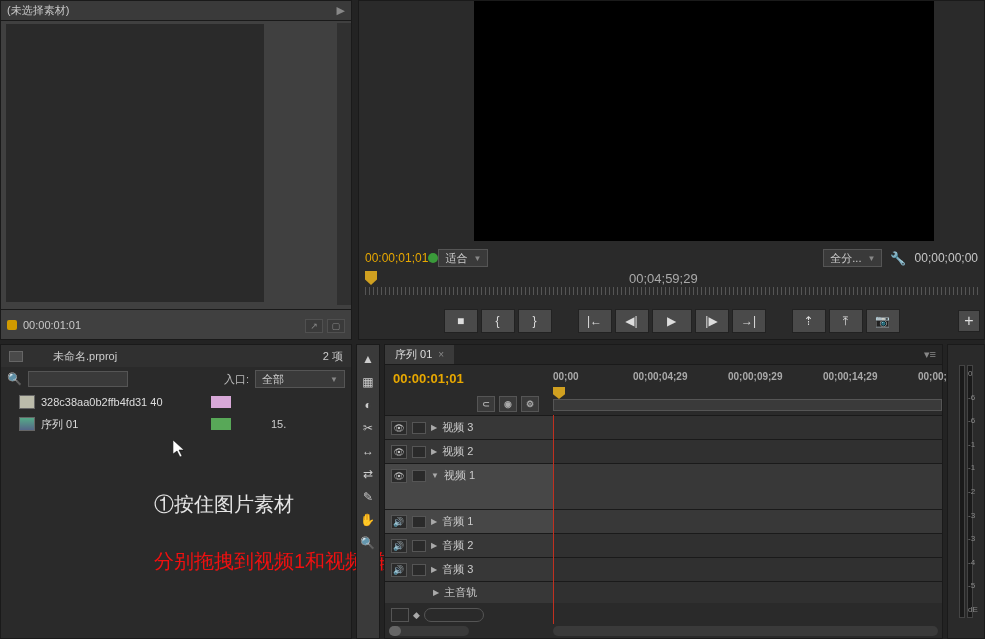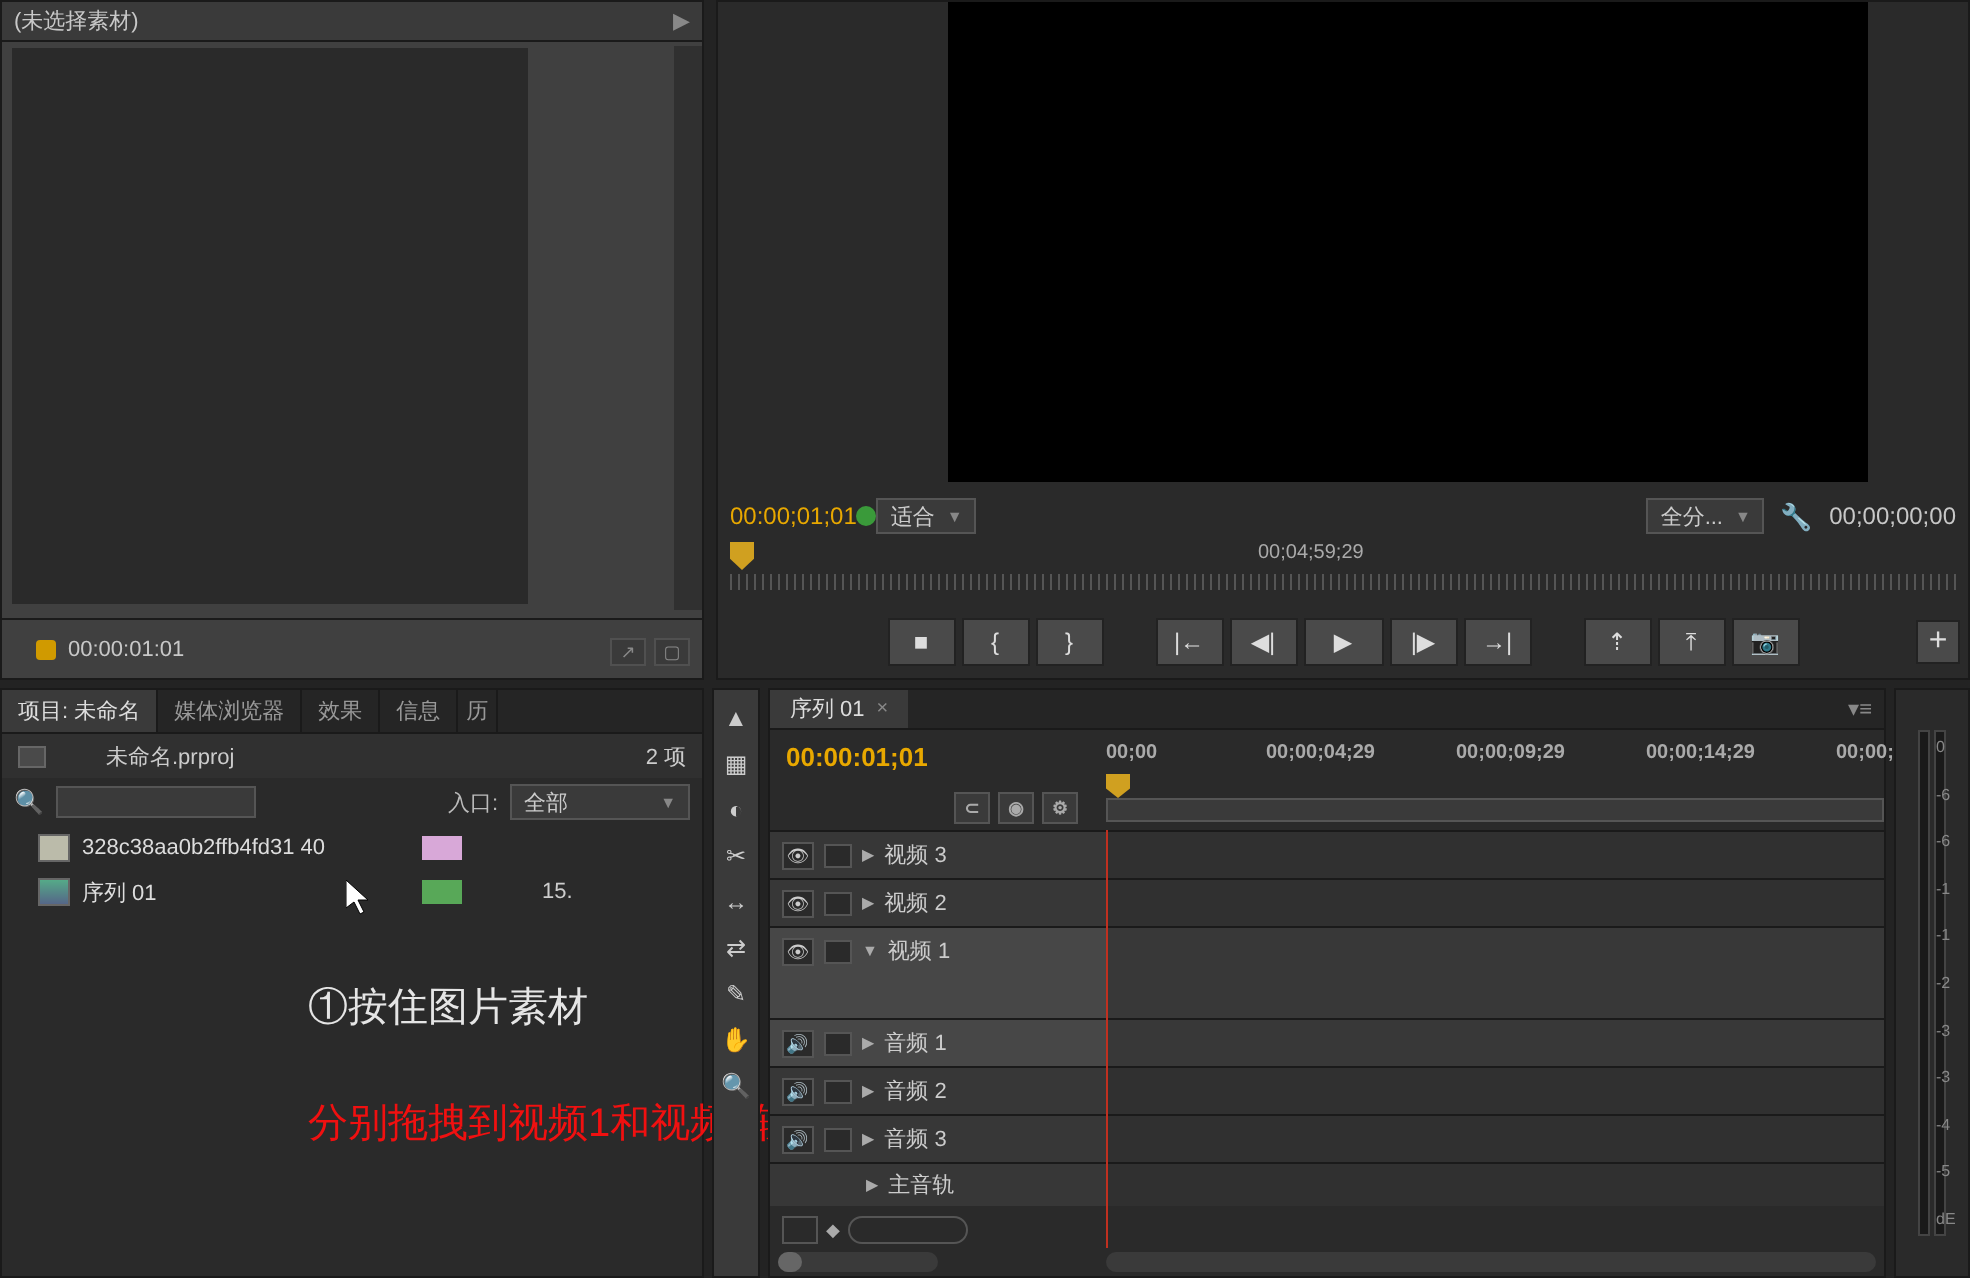--- a/index.html
+++ b/index.html
@@ -5,21 +5,21 @@
 * { box-sizing: border-box; margin: 0; padding: 0; font-family: "Microsoft YaHei", Arial, sans-serif; }
 body { background: #232323; color: #b8b8b8; font-size: 11px; overflow: hidden; width: 985px; height: 639px; position: relative; }
 
 
 .src-monitor { position: absolute; left: 0; top: 0; width: 352px; height: 340px; background: #404040; border: 1px solid #1a1a1a; }
 .src-header { height: 20px; background: #3a3a3a; display: flex; align-items: center; padding: 0 6px; border-bottom: 1px solid #1a1a1a; }
 .src-title { color: #c8c8c8; flex: 1; }
 .src-arrow { color: #888; cursor: pointer; }
 .src-viewer { position: absolute; left: 4px; top: 22px; width: 260px; height: 280px; background: #2a2a2a; border: 1px solid #404040; }
 .src-scroll-v { position: absolute; right: 0; top: 22px; bottom: 34px; width: 14px; background: #303030; }
-.src-tc-row { position: absolute; left: 0; bottom: 0; height: 30px; width: 100%; display: flex; align-items: center; padding: 0 17px; border-top: 1px solid #1a1a1a; }
+.src-tc-row { position: absolute; left: 0; bottom: 0; height: 30px; width: 100%; display: flex; align-items: center; padding: 0 6px; border-top: 1px solid #1a1a1a; }
 .src-tc-play { width: 10px; height: 10px; background: #d09a00; border-radius: 2px; margin-right: 6px; }
 .src-tc-text { color: #c8c8c8; }
 .src-btn-row { position: absolute; right: 6px; bottom: 6px; display: flex; gap: 4px; }
 .mini-btn { width: 18px; height: 14px; background: #3a3a3a; border: 1px solid #505050; display: flex; align-items: center; justify-content: center; color: #888; font-size: 9px; }
 
 
 .prog-area { position: absolute; left: 358px; top: 0; right: 0; height: 340px; background: #2a2a2a; border: 1px solid #1a1a1a; }
 .prog-video { position: absolute; left: 115px; top: 0; width: 460px; height: 240px; background: #000; }
 .prog-ctrl-row { position: absolute; left: 0; top: 246px; right: 0; height: 22px; display: flex; align-items: center; padding: 0 6px; }
 .prog-tc { color: #e8a800; font-size: 12px; }
@@ -28,21 +28,21 @@
 .zoom-select { min-width: 50px; }
 .dd-arrow { font-size: 8px; color: #888; }
 .prog-right { margin-left: auto; display: flex; align-items: center; gap: 8px; }
 .full-select { min-width: 50px; }
 .wrench { color: #aaa; font-size: 13px; }
 .prog-tc-right { color: #c8c8c8; font-size: 12px; }
 
 .prog-ruler { position: absolute; left: 0; top: 270px; right: 0; height: 30px; background: #2a2a2a; }
 .ruler-tick-bar { position: absolute; left: 6px; right: 6px; top: 16px; height: 8px; background: repeating-linear-gradient(90deg, #555 0, #555 1px, #2a2a2a 1px, #2a2a2a 4px); }
 .ruler-playhead { position: absolute; left: 6px; top: 0; width: 12px; height: 14px; background: #d0a020; clip-path: polygon(0 0, 100% 0, 100% 60%, 50% 100%, 0 60%); }
-.ruler-label { position: absolute; top: 0; font-size: 10px; color: #aaa; }
+.ruler-label { position: absolute; top: 0; font-size: 13px; color: #aaa; }
 
 .transport { position: absolute; left: 0; top: 302px; right: 0; height: 36px; display: flex; align-items: center; justify-content: center; gap: 3px; }
 .t-btn { width: 34px; height: 24px; background: #4a4a4a; border: 1px solid #222; display: flex; align-items: center; justify-content: center; color: #ddd; font-size: 12px; }
 .t-btn.wide { width: 40px; }
 .t-gap { width: 20px; }
 .plus-btn { position: absolute; right: 4px; width: 22px; height: 22px; background: #4a4a4a; border: 1px solid #222; display: flex; align-items: center; justify-content: center; color: #ddd; font-size: 16px; }
 
 
 .proj-panel { position: absolute; left: 0; top: 344px; width: 352px; bottom: 0; background: #2a2a2a; border: 1px solid #1a1a1a; }
 .proj-tabs { height: 22px; display: flex; background: #252525; border-bottom: 1px solid #1a1a1a; align-items: stretch; }
@@ -184,27 +184,20 @@
     <div class="t-btn">→|</div>
     <div class="t-gap"></div>
     <div class="t-btn">⇡</div>
     <div class="t-btn">⤒</div>
     <div class="t-btn">📷</div>
     <div class="plus-btn">+</div>
   </div>
 </div>
 
 <div class="proj-panel">
-  <div class="proj-tabs">
-    <div class="proj-tab active">项目: 未命名</div>
-    <div class="proj-tab">媒体浏览器</div>
-    <div class="proj-tab">效果</div>
-    <div class="proj-tab">信息</div>
-    <div class="proj-tab narrow">历</div>
-  </div>
   <div class="proj-file-row">
     <div class="bin-icon"></div>
     <span class="proj-filename">未命名.prproj</span>
     <span class="proj-count">2 项</span>
   </div>
   <div class="proj-search-row">
     <span class="mag-icon">🔍</span>
     <div class="search-box"></div>
     <span class="in-label">入口:</span>
     <div class="in-dd">

